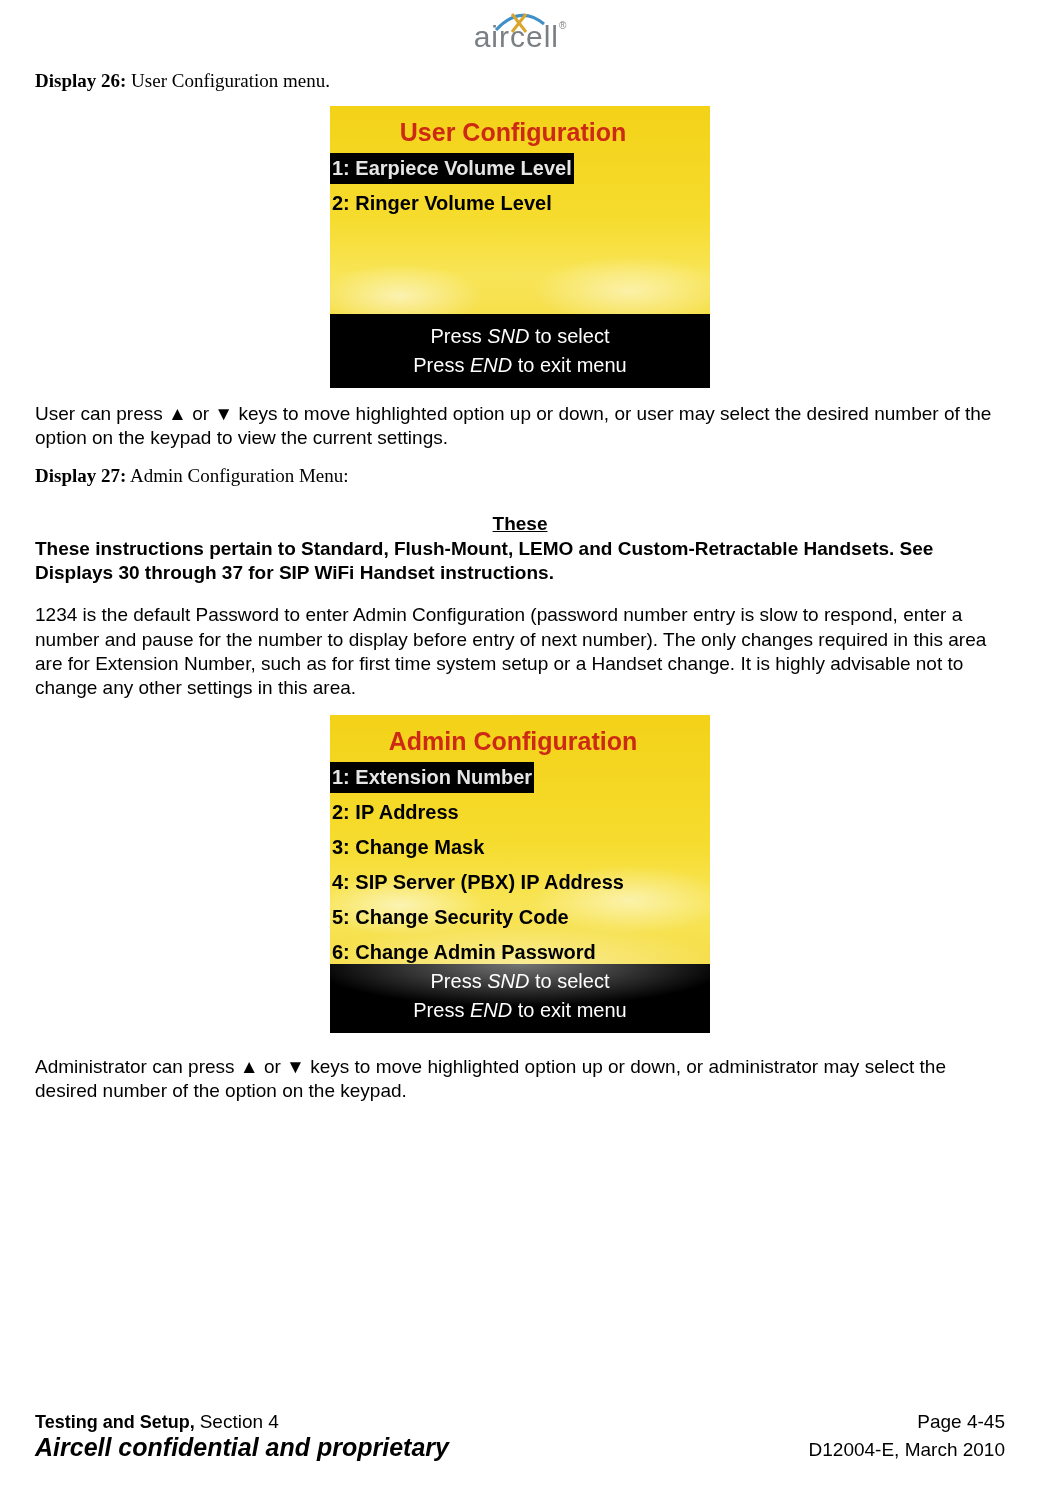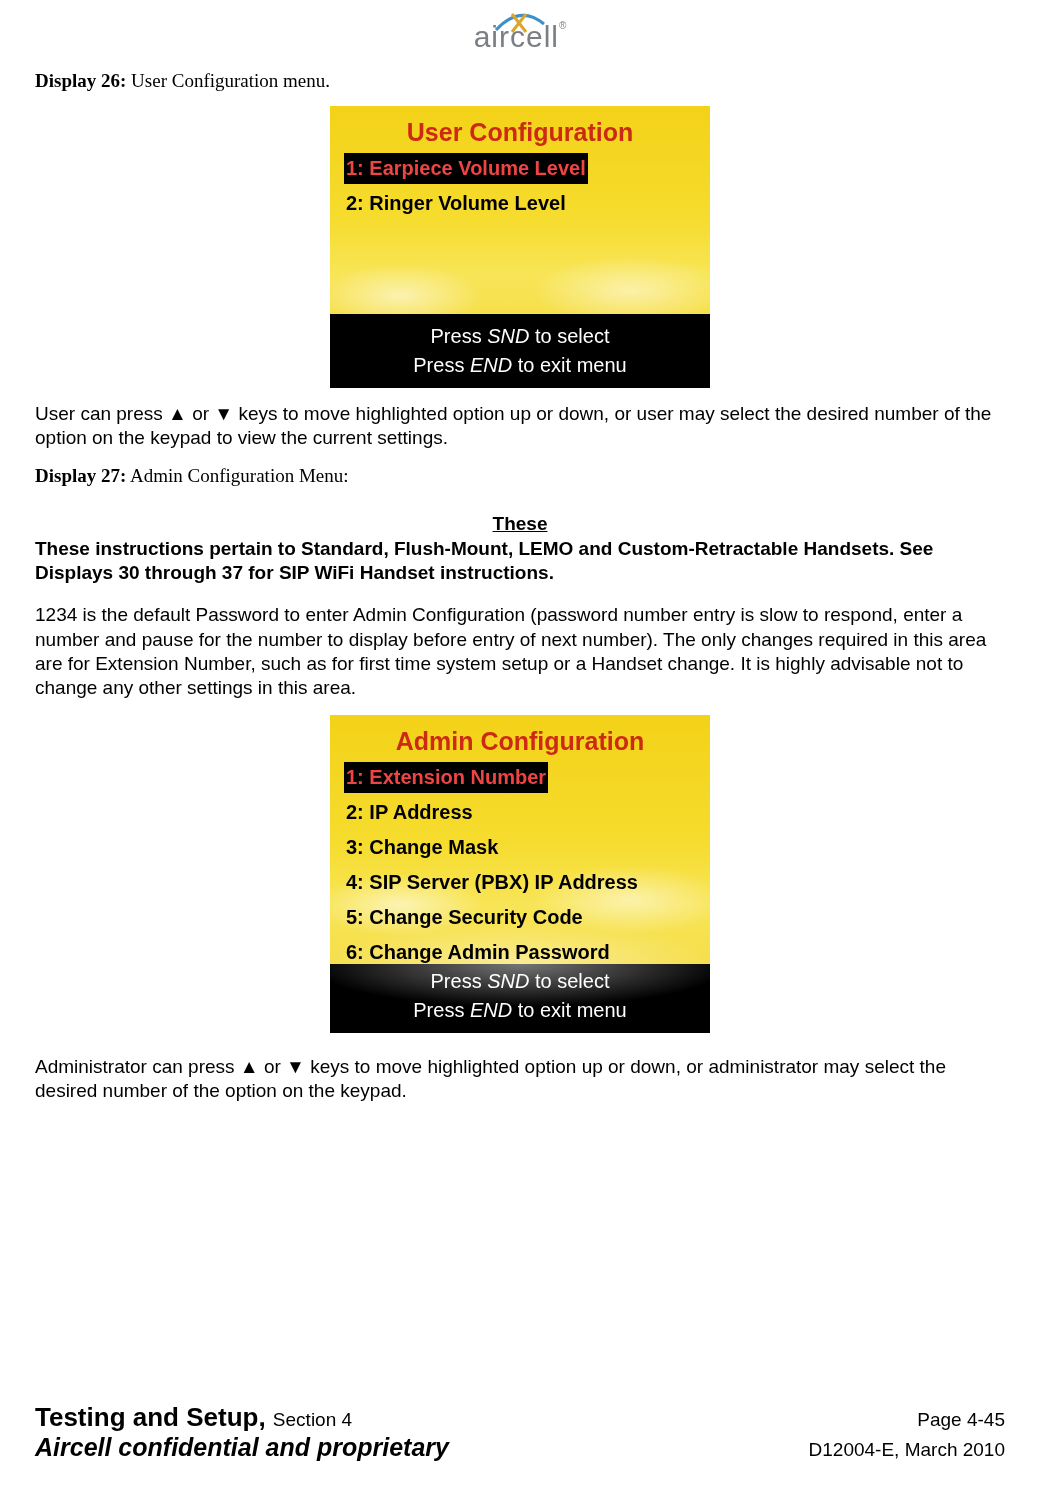--- a/index.html
+++ b/index.html
@@ -51,40 +51,40 @@
     font-family: Arial, sans-serif;
   }
   .screen .clouds {
     position: absolute; inset:0;
     background:
       radial-gradient(ellipse 120px 45px at 70px 190px, rgba(255,255,255,.55), rgba(255,255,255,0) 70%),
       radial-gradient(ellipse 140px 50px at 300px 185px, rgba(255,255,255,.5), rgba(255,255,255,0) 70%),
       radial-gradient(ellipse 300px 60px at 190px 250px, rgba(255,255,255,.45), rgba(255,255,255,0) 70%);
     pointer-events:none;
   }
-  .screen-inner { position: relative; padding: 12px 14px 0 14px; }
+  .screen-inner { position: relative; padding: 12px 14px 0 0; }
   .screen-title {
     text-align: center;
     font-weight: bold;
     color: #cc2a14;
     font-size: 25px;
     margin-bottom: 4px;
   }
   .menu-item {
     font-weight: bold;
     font-size: 20px;
     color: #000;
     padding: 2px 2px;
     margin: 2px 0;
     display: inline-block;
     line-height: 1.35;
   }
   .menu-item.sel {
     background: #000;
-    color: #ef4444;
+    color: #e5e5e5;
   }
   .menu-line { display:block; }
   .screen-footer {
     background: #000;
     color: #fff;
     text-align: center;
     font-size: 20px;
     padding: 8px 0 8px 0;
     line-height: 1.45;
     margin-top: 10px;
@@ -118,21 +118,21 @@
     left: 35px;
     right: 35px;
     bottom: 32px;
   }
   .footer-row {
     display: flex;
     justify-content: space-between;
     align-items: baseline;
     font-size: 19px;
   }
-  .footer-title { font-size: 26px; font-weight: bold; }
+  .footer-title { font-size: 18px; font-weight: bold; }
   .footer-sub { font-size: 19px; font-weight: normal; }
   .footer-conf { font-weight: bold; font-style: italic; font-size: 25px; }
 </style>
 </head>
 <body>
 
 <div class="page">
 
   <div class="logo-wrap">
     <span class="logo">

